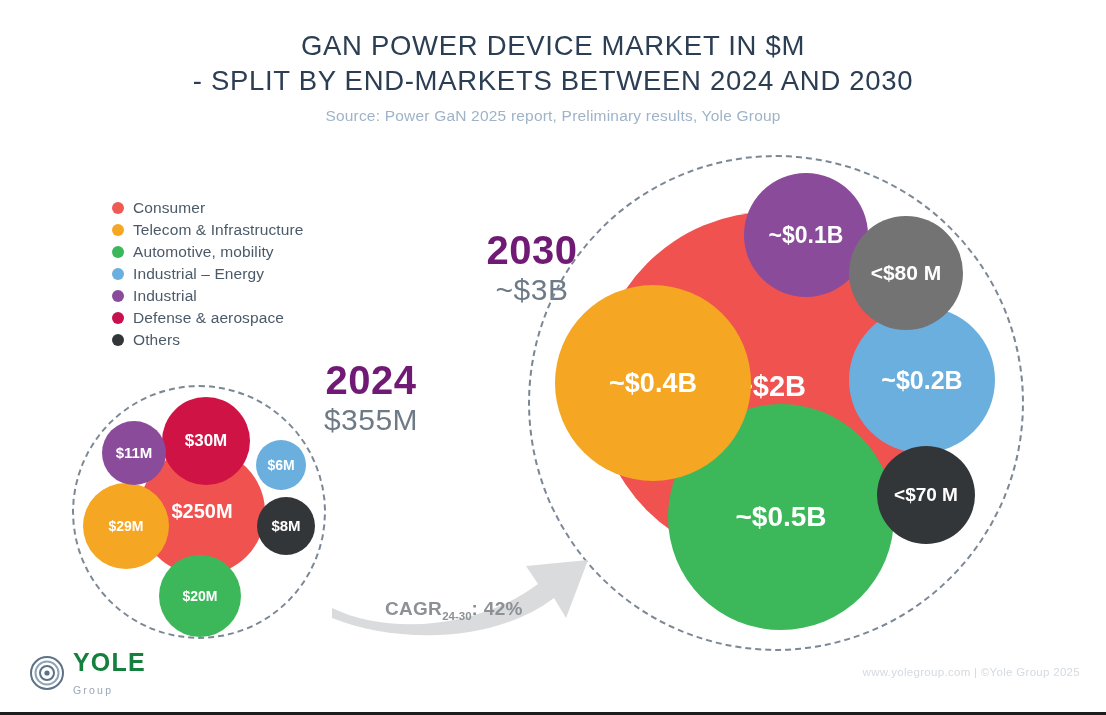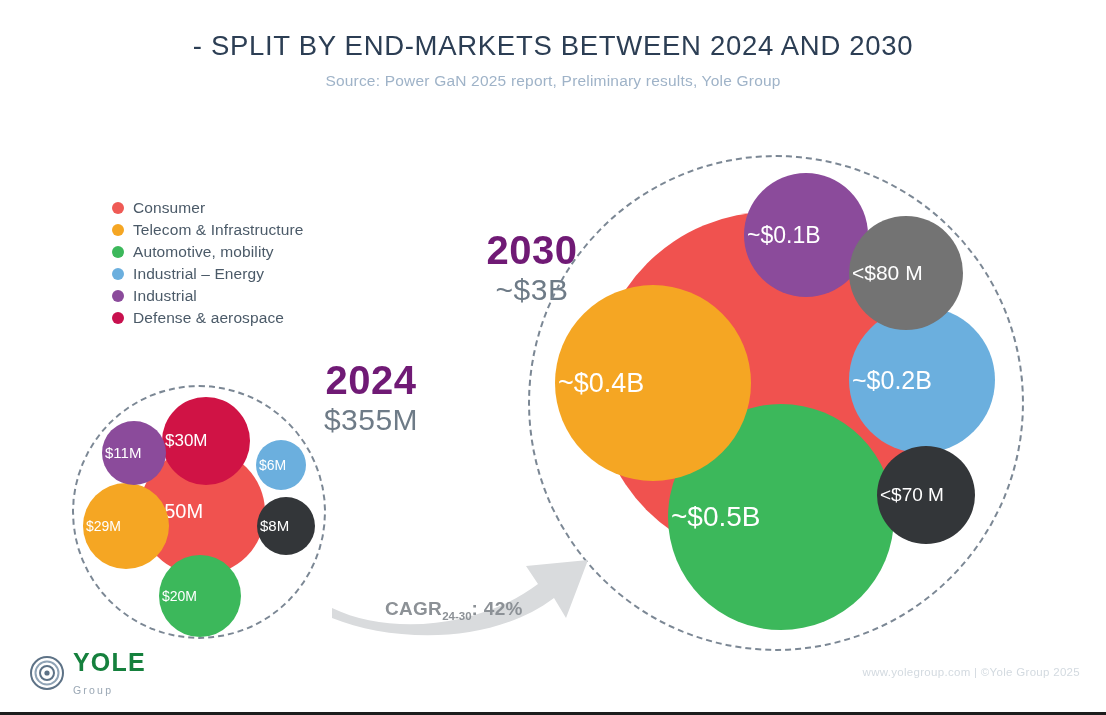--- a/index.html
+++ b/index.html
@@ -107,23 +107,24 @@
   }
   #cluster-2024 { left: 72px; top: 385px; width: 254px; height: 254px; }
   #cluster-2030 { left: 528px; top: 155px; width: 496px; height: 496px; }
 
   
   .bubble {
     position: absolute;
     border-radius: 50%;
     display: flex;
     align-items: center;
+    justify-content: center;
     text-align: center;
     color: #ffffff;
-    font-weight: normal;
+    font-weight: bold;
     box-sizing: border-box;
     line-height: 1.07;
   }
   .bubble span { display: block; padding: 0 3px; }
 
   
   #cagr-arrow {
     position: absolute;
     left: 330px;
     top: 520px;
@@ -181,20 +182,21 @@
     letter-spacing: 0.3px;
     white-space: nowrap;
   }
 </style>
 </head>
 <body>
 
 <div id="slide">
 
   <div class="title-block">
+    <div class="title-line">GAN POWER DEVICE MARKET IN $M</div>
     <div class="title-line">- SPLIT BY END-MARKETS BETWEEN 2024 AND 2030</div>
     <div class="source-line">Source: Power GaN 2025 report, Preliminary results, Yole Group</div>
   </div>
 
   <div class="legend" id="legend">
       <div class="legend-row">
         <span class="legend-dot" style="background: rgb(239, 90, 85);"></span>
         <span class="legend-label">Consumer</span>
       </div>
       <div class="legend-row">
@@ -209,20 +211,24 @@
         <span class="legend-dot" style="background: rgb(107, 175, 222);"></span>
         <span class="legend-label">Industrial – Energy</span>
       </div>
       <div class="legend-row">
         <span class="legend-dot" style="background: rgb(139, 75, 155);"></span>
         <span class="legend-label">Industrial</span>
       </div>
       <div class="legend-row">
         <span class="legend-dot" style="background: rgb(200, 16, 78);"></span>
         <span class="legend-label">Defense &amp; aerospace</span>
+      </div>
+      <div class="legend-row">
+        <span class="legend-dot" style="background: rgb(51, 54, 57);"></span>
+        <span class="legend-label">Others</span>
       </div>
     </div>
 
   <div class="year-caption" id="caption-2024">
     <div class="yr">2024</div>
     <div class="val">$355M</div>
   </div>
   <div class="year-caption" id="caption-2030">
     <div class="yr">2030</div>
     <div class="val">~$3B</div>

